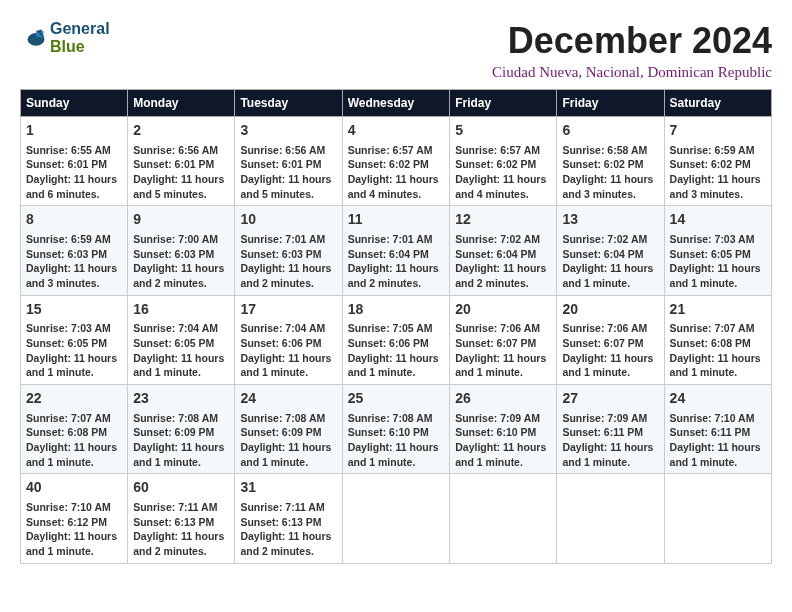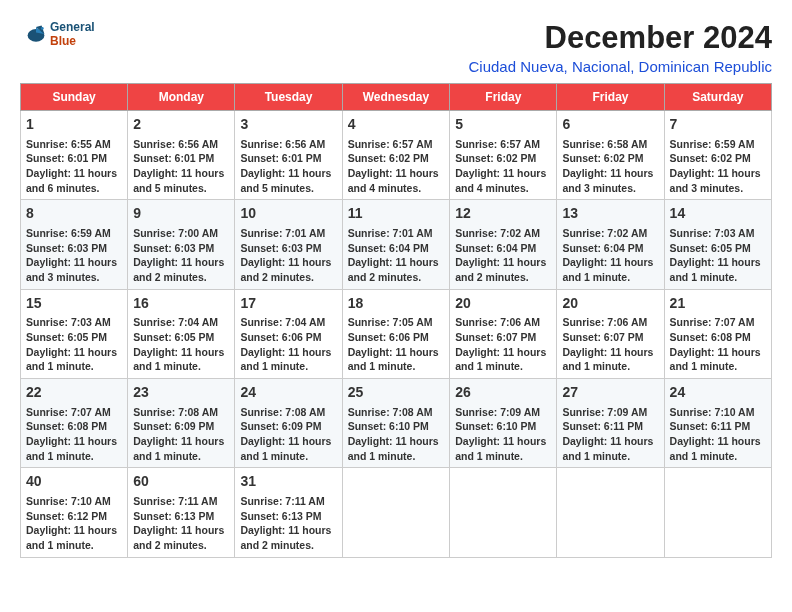--- a/index.html
+++ b/index.html
@@ -12,55 +12,56 @@
     }
     .header-logo {
       display: flex;
       align-items: flex-start;
       justify-content: space-between;
       margin-bottom: 4px;
     }
     .logo {
       display: flex;
       align-items: center;
-      font-size: 12px;
+      font-size: 16px;
       font-weight: bold;
       color: #1a5276;
     }
     .logo-general { color: #1a5276; }
-    .logo-blue { color: #c2410c; }
+    .logo-blue { color: #4d7c0f; }
     .logo-bird {
       width: 28px;
       height: 28px;
       margin-left: 2px;
     }
     .title-block {
       text-align: right;
     }
     .month-title {
-      font-size: 31px;
+      font-size: 36px;
       font-weight: bold;
       color: #222;
     }
     .subtitle {
       font-size: 15px;
-      color: #1d4ed8;
+      color: #701a75;
       margin-top: 2px;
+      font-family: Liberation Serif, serif;
     }
     .calendar {
       width: 100%;
       border-collapse: collapse;
       margin-top: 8px;
       font-size: 11px;
     }
     .calendar thead tr th {
-      background-color: #ef4444;
+      background-color: #0f172a;
       color: #fff;
       font-weight: bold;
-      text-align: center;
+      text-align: left;
       padding: 6px 5px;
       border: 1px solid #aaa;
       font-size: 12px;
     }
     .calendar tbody tr td {
       vertical-align: top;
       border: 1px solid #ccc;
       padding: 4px 5px;
       width: 108px;
       min-height: 80px;

